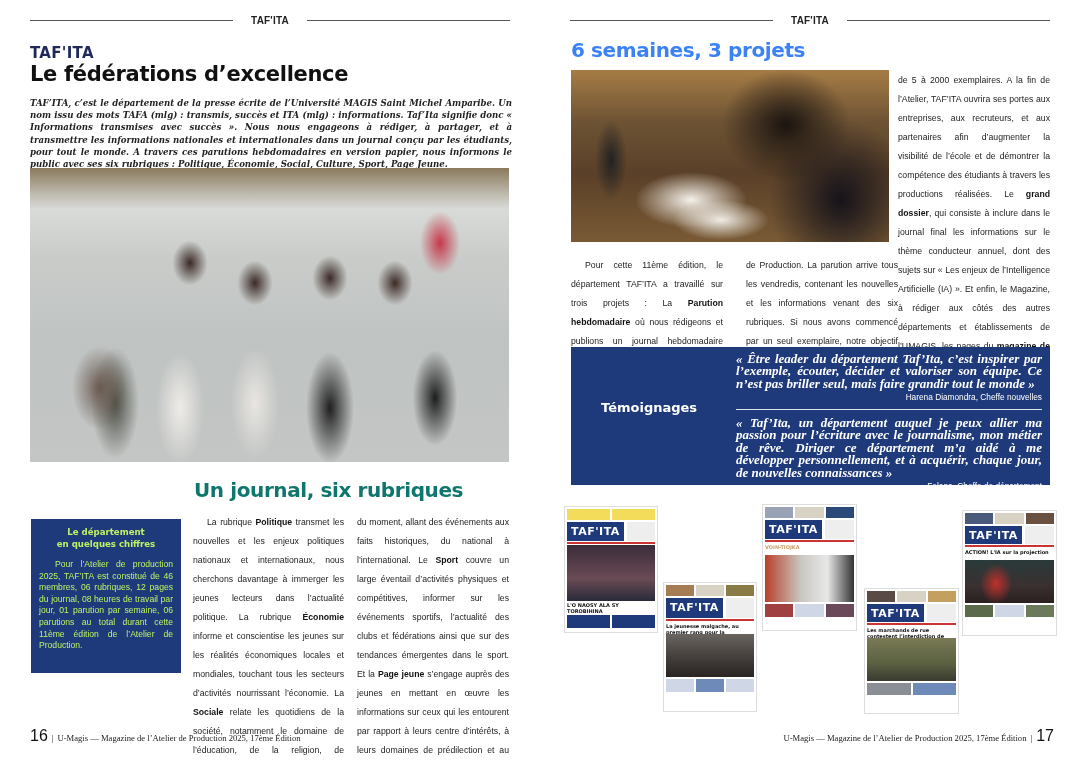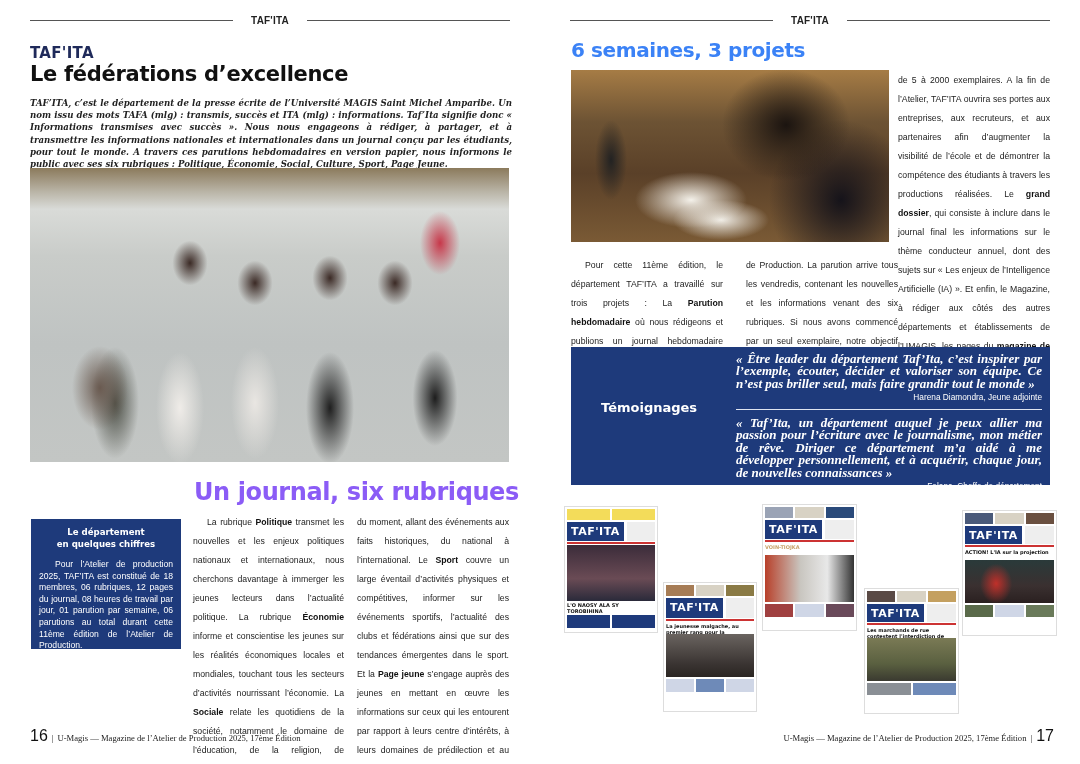--- a/index.html
+++ b/index.html
@@ -39,23 +39,23 @@
   .photo-work { left: 31px; top: 66px; width: 318px; height: 172px;
     background:
       radial-gradient(ellipse 80px 70px at 215px 55px, #1b1410 0%, transparent 80%),
       radial-gradient(ellipse 90px 100px at 270px 130px, #15131a 0%, transparent 80%),
       radial-gradient(ellipse 70px 35px at 120px 130px, #f4f1ea 0%, transparent 80%),
       radial-gradient(ellipse 60px 25px at 150px 150px, #f0ede6 0%, transparent 80%),
       radial-gradient(ellipse 20px 50px at 40px 90px, #222 0%, transparent 80%),
       linear-gradient(180deg, #a67c45 0%, #6d5334 30%, #5a4028 60%, #7a5a35 100%);
   }
 
-  .sub-headline { position: absolute; left: 194px; top: 474px; font-family: "DejaVu Sans", sans-serif; font-weight: bold; font-size: 24px; color: #8b5cf6; letter-spacing: -0.4px; }
-
-  .facts-box { position: absolute; left: 31px; top: 515px; width: 150px; height: 130px; background: #1e3a7b; color: #ffffff; padding: 7px 8px; }
+  .sub-headline { position: absolute; left: 194px; top: 474px; font-family: "DejaVu Sans", sans-serif; font-weight: bold; font-size: 20px; color: #0f766e; letter-spacing: -0.4px; }
+
+  .facts-box { position: absolute; left: 31px; top: 515px; width: 150px; height: 154px; background: #1e3a7b; color: #bef264; padding: 7px 8px; }
   .facts-box .facts-title { font-family: "DejaVu Sans", sans-serif; font-weight: bold; font-size: 8.6px; line-height: 12px; text-align: center; margin-bottom: 9px; }
   .facts-box .facts-body { font-family: "Liberation Sans", sans-serif; font-size: 8.6px; line-height: 11.6px; text-align: justify; text-indent: 16px; }
 
   .body-text { position: absolute; font-family: "Liberation Sans", sans-serif; font-size: 8.7px; line-height: 19px; color: #222; text-align: justify; }
   .body-text p { text-indent: 14px; }
   .body-text b { font-weight: bold; color: #111; }
   .col-l1 { left: 193px; top: 509px; width: 151px; }
   .col-l2 { left: 357px; top: 509px; width: 152px; }
 
   .folio { position: absolute; top: 723px; display: flex; align-items: baseline; font-family: "Liberation Serif", serif; font-size: 8.6px; color: #222; }
@@ -115,21 +115,21 @@
 
   <div class="photo photo-group" title="Photo de groupe de l'équipe TAF'ITA sur des gradins"></div>
 
   <h2 class="sub-headline">Un journal, six rubriques</h2>
 
   <div class="facts-box">
     <div class="facts-title">
       <div>Le département</div>
       <div>en quelques chiffres</div>
     </div>
-    <p class="facts-body">Pour l’Atelier de production 2025, TAF’ITA est constitué de 18 membres, 06 rubriques, 12 pages du journal, 08 heures de travail par jour, 01 parution par semaine, 06 parutions au total durant cette 11ème édition de l’Atelier de Production.</p>
+    <p class="facts-body">Pour l’Atelier de production 2025, TAF’ITA est constitué de 46 membres, 06 rubriques, 12 pages du journal, 08 heures de travail par jour, 01 parution par semaine, 06 parutions au total durant cette 11ème édition de l’Atelier de Production.</p>
   </div>
 
   <div class="body-text col-l1">
     <p><span>La rubrique </span><b>Politique</b><span> transmet les nouvelles et les enjeux politiques nationaux et internationaux, nous cherchons davantage à immerger les jeunes lecteurs dans l’actualité politique. La rubrique </span><b>Économie</b><span> informe et conscientise les jeunes sur les réalités économiques locales et mondiales, touchant tous les secteurs d’activités nourrissant l’économie. La </span><b>Sociale</b><span> relate les quotidiens de la société, notamment le domaine de l’éducation, de la religion, de l’environnement et des faits divers.</span></p>
   </div>
 
   <div class="body-text col-l2">
     <div><span>du moment, allant des événements aux faits historiques, du national à l’international. Le </span><b>Sport</b><span> couvre un large éventail d’activités physiques et compétitives, informer sur les événements sportifs, l’actualité des clubs et fédérations ainsi que sur des tendances émergentes dans le sport. Et la </span><b>Page jeune</b><span> s’engage auprès des jeunes en mettant en œuvre les informations sur ceux qui les entourent par rapport à leurs centre d’intérêts, à leurs domaines de prédilection et au monde professionnel.</span></div>
   </div>
 
@@ -158,21 +158,21 @@
     <div>de Production. La parution arrive tous les vendredis, contenant les nouvelles et les informations venant des six rubriques. Si nous avons commencé par un seul exemplaire, notre objectif par semaine évolue</div>
   </div>
   <div class="body-text col-r3">
     <div><span>de 5 à 2000 exemplaires. A la fin de l’Atelier, TAF’ITA ouvrira ses portes aux entreprises, aux recruteurs, et aux partenaires afin d’augmenter la visibilité de l’école et de démontrer la compétence des étudiants à travers les productions réalisées. Le </span><b>grand dossier</b><span>, qui consiste à inclure dans le journal final les informations sur le thème conducteur annuel, dont  des sujets sur « Les enjeux de l’Intelligence Artificielle (IA) ». Et enfin, le Magazine, à rédiger aux côtés des autres départements et établissements de l’UMAGIS, les pages du </span><b>magazine de l’Atelier de Production 2025</b><span>. Notre mission principale est d’y inclure les informations et l’historique du département TAF’ITA durant ces 6 semaines de l’ATP.</span></div>
   </div>
 
   <div class="testimonials">
     <div class="t-title">Témoignages</div>
     <div class="quote-block q1">
       <p class="quote">« Être leader du département Taf’Ita, c’est inspirer par l’exemple, écouter, décider et valoriser son équipe. Ce n’est pas briller seul, mais faire grandir tout le monde »</p>
-      <p class="author">Harena Diamondra, Jeune adjointe</p>
+      <p class="author">Harena Diamondra, Cheffe nouvelles</p>
     </div>
     <div class="divider"></div>
     <div class="quote-block q2">
       <p class="quote">« Taf’Ita, un département auquel je peux allier ma passion pour l’écriture avec le journalisme, mon métier de rêve. Diriger ce département m’a aidé à me développer personnellement, et à acquérir, chaque jour, de nouvelles connaissances »</p>
       <p class="author">Felana, Cheffe de département</p>
     </div>
   </div>
 
   <div class="cover c1">
     <div class="strip yellow">

